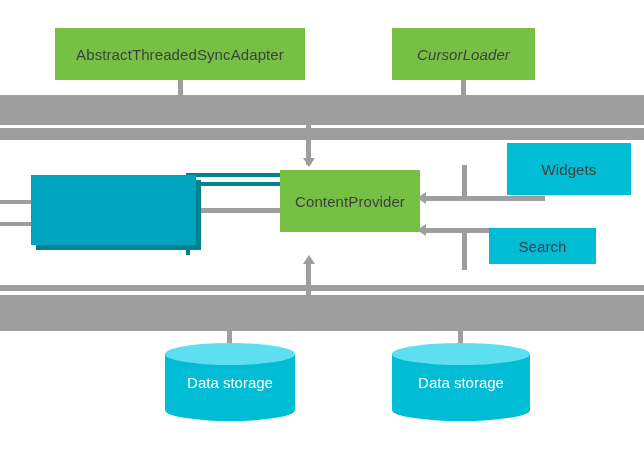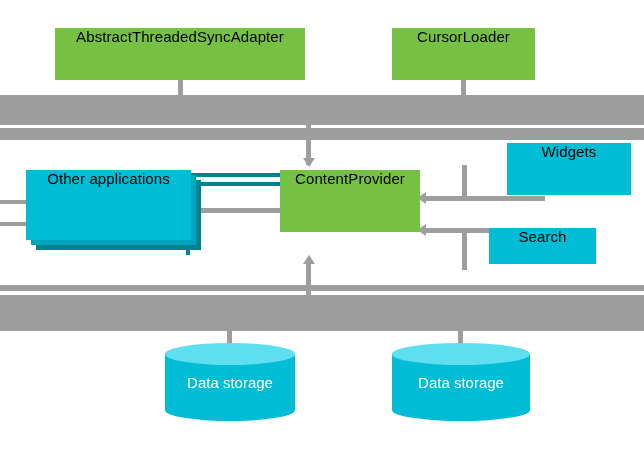--- a/index.html
+++ b/index.html
@@ -5,22 +5,22 @@
   html,body{margin:0;padding:0;background:#ffffff;}
   #stage{
     position:relative;
     width:644px;height:450px;
     background:#ffffff;
     overflow:hidden;
     font-family:"Liberation Sans", sans-serif;
   }
   .box{
     position:absolute;
-    display:flex;align-items:flex-start;justify-content:center;
-    color:#000000;
+    display:flex;align-items:center;justify-content:center;
+    color:#404040;
     font-size:15px;
     font-weight:400;
     letter-spacing:.1px;
     text-align:center;
     box-sizing:border-box;
     z-index:6;
     white-space:nowrap;
   }
   .green{background:#76c043;}
   .cyan{background:#00bcd4;}
@@ -118,29 +118,26 @@
   <div class="conn conn-v" style="left:306px;top:262px;width:5px;height:35px;"></div>
   <div class="arrow arrow-up" style="left:303px;top:255px;"></div>
 
   <div class="conn conn-v" style="left:227px;top:328px;width:5px;height:22px;"></div>
   <div class="conn conn-v" style="left:458px;top:328px;width:5px;height:22px;"></div>
 
   <div class="box green" style="left:55px;top:28px;width:250px;height:52px;">
     <span>AbstractThreadedSyncAdapter</span>
   </div>
 
-  <div class="box green" style="left:392px;top:28px;width:143px;height:52px;">
+  <div class="box green" style="left:392px;top:28px;width:143px;height:52px;font-style:italic;">
     <span>CursorLoader</span>
   </div>
 
   <div class="stack-shadow" style="left:36px;top:180px;width:165px;height:70px;"></div>
   <div class="stack-mid" style="left:31px;top:175px;width:165px;height:70px;"></div>
-  <div class="box cyan" style="left:26px;top:170px;width:165px;height:70px;">
-    <span>Other applications</span>
-  </div>
 
   <div class="box green" style="left:280px;top:170px;width:140px;height:62px;">
     <span>ContentProvider</span>
   </div>
 
   <div class="box cyan" style="left:507px;top:143px;width:124px;height:52px;">
     <span>Widgets</span>
   </div>
 
   <div class="box cyan" style="left:489px;top:228px;width:107px;height:36px;">

